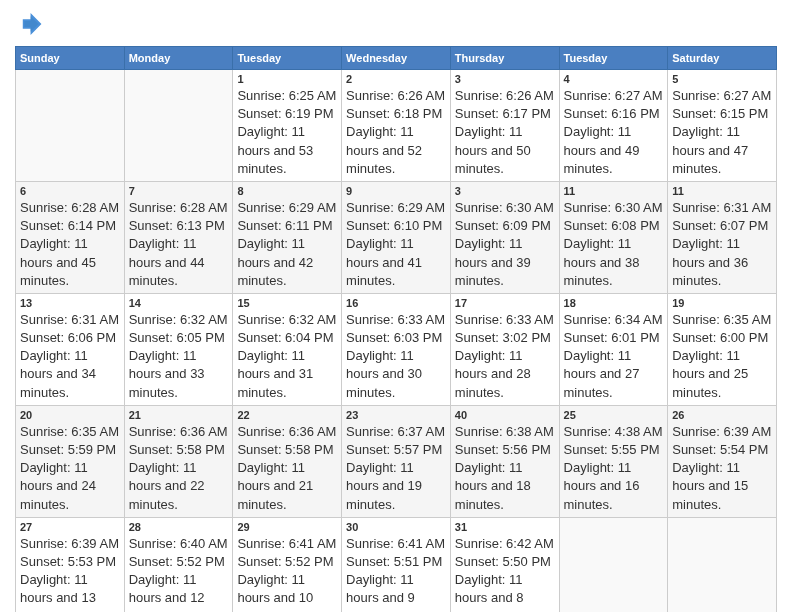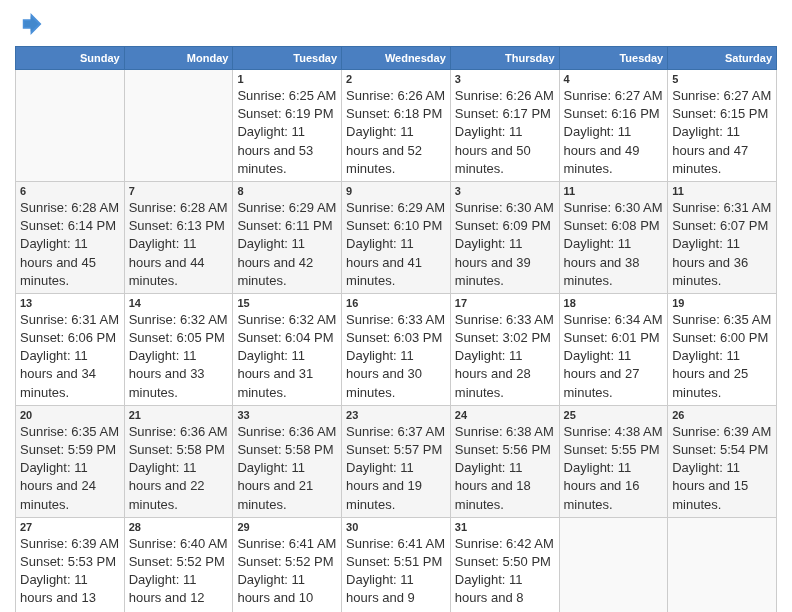--- a/index.html
+++ b/index.html
@@ -60,21 +60,21 @@
       border-collapse: collapse;
       width: 100%;
       table-layout: fixed;
     }
     .calendar th {
       background: #4a7fc1;
       color: #fff;
       font-size: 11px;
       font-weight: bold;
       padding: 5px 4px;
-      text-align: right;
+      text-align: left;
       border: 1px solid #3a6faa;
     }
     .calendar td {
       vertical-align: top;
       border: 1px solid #ccc;
       padding: 3px 4px;
       font-size: 9.5px;
       color: #333;
       height: 82px;
       background: #fff;
@@ -282,35 +282,35 @@
 and 24 minutes.</div>
           </td>
           <td>
             <span class="day-num">21</span>
             <div class="day-info">Sunrise: 6:36 AM
 Sunset: 5:58 PM
 Daylight: 11 hours
 and 22 minutes.</div>
           </td>
           <td>
-            <span class="day-num">33</span>
+            <span class="day-num">22</span>
             <div class="day-info">Sunrise: 6:36 AM
 Sunset: 5:58 PM
 Daylight: 11 hours
 and 21 minutes.</div>
           </td>
           <td>
             <span class="day-num">23</span>
             <div class="day-info">Sunrise: 6:37 AM
 Sunset: 5:57 PM
 Daylight: 11 hours
 and 19 minutes.</div>
           </td>
           <td>
-            <span class="day-num">24</span>
+            <span class="day-num">40</span>
             <div class="day-info">Sunrise: 6:38 AM
 Sunset: 5:56 PM
 Daylight: 11 hours
 and 18 minutes.</div>
           </td>
           <td>
             <span class="day-num">25</span>
             <div class="day-info">Sunrise: 4:38 AM
 Sunset: 5:55 PM
 Daylight: 11 hours

